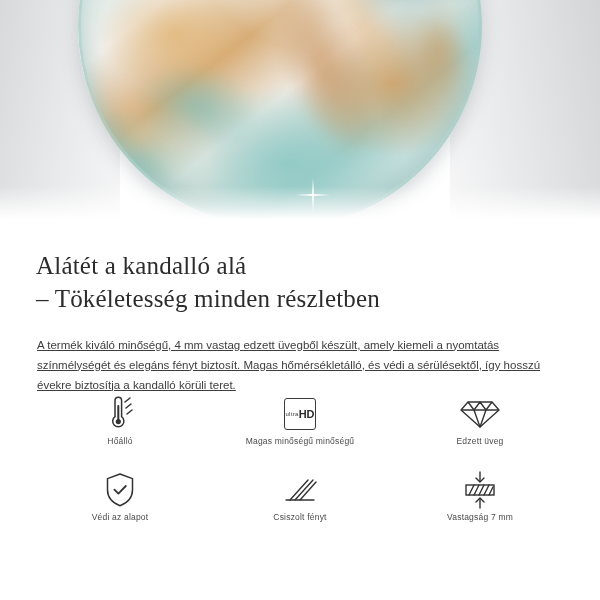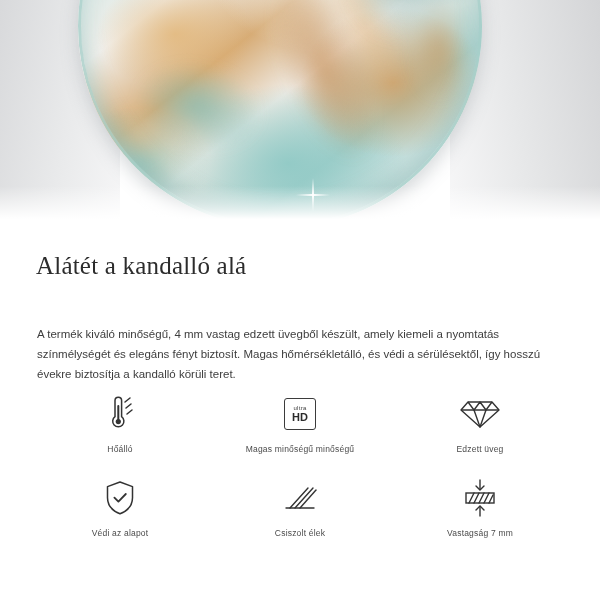--- a/index.html
+++ b/index.html
@@ -135,25 +135,26 @@
     line-height: 33px;
     color: #2c2c2c;
     font-weight: 400;
     letter-spacing: 0.2px;
   }
   .headline .l2 { display: block; }
 
   .paragraph {
     position: absolute;
     left: 37px;
-    top: 312px;
+    top: 323px;
     width: 520px;
     font-size: 11.5px;
     line-height: 20px;
     color: #3d3d3d;
+    text-decoration: underline;
   }
 
   
   .features {
     position: absolute;
     left: 30px;
     top: 392px;
     width: 540px;
     display: grid;
     grid-template-columns: repeat(3, 1fr);
@@ -165,32 +166,32 @@
     align-items: center;
     text-align: center;
   }
   .feature .glyph {
     height: 44px;
     display: flex;
     align-items: center;
     justify-content: center;
   }
   .feature .caption {
-    margin-top: 8px;
+    margin-top: 0;
     font-size: 8.5px;
     color: #4a4a4a;
     letter-spacing: 0.2px;
   }
   .hd-badge {
     width: 30px;
     height: 30px;
     border: 1.4px solid #3b3b3b;
     border-radius: 3px;
     display: flex;
-    flex-direction: column;
+    flex-direction: row;
     align-items: center;
     justify-content: center;
     line-height: 1;
   }
   .hd-badge .t1 { font-size: 6px; color: #3b3b3b; letter-spacing: 0.3px; }
   .hd-badge .t2 { font-size: 11px; font-weight: bold; color: #2b2b2b; margin-top: 1px; }
 </style>
 </head>
 <body>
 
@@ -207,20 +208,21 @@
 
       <div class="rim"></div>
     </div>
 
     <div class="sparkle"></div>
     <div class="bg-bottom"></div>
   </div>
 
   <h1 class="headline">
     <span>Alátét a kandalló alá</span>
+    <span class="l2">– Tökéletesség minden részletben</span>
   </h1>
 
   <p class="paragraph">A termék kiváló minőségű, 4 mm vastag edzett üvegből készült, amely kiemeli a nyomtatás színmélységét és elegáns fényt biztosít. Magas hőmérsékletálló, és védi a sérülésektől, így hosszú évekre biztosítja a kandalló körüli teret.</p>
 
   <div class="features">
 
     <div class="feature">
       <div class="glyph">
         <svg width="38" height="40" viewBox="0 0 38 40" fill="none" stroke="#333" stroke-width="1.5" stroke-linecap="round">
           <path d="M14 6.5a3.3 3.3 0 0 1 6.6 0v16.2a5.6 5.6 0 1 1-6.6 0z"></path>
@@ -268,21 +270,21 @@
 
     <div class="feature">
       <div class="glyph">
         <svg width="36" height="34" viewBox="0 0 36 34" fill="none" stroke="#333" stroke-width="1.4" stroke-linecap="round">
           <path d="M8 27L26 7"></path>
           <path d="M13 27L31 7"></path>
           <path d="M18 27L34 9"></path>
           <path d="M4 27h28"></path>
         </svg>
       </div>
-      <div class="caption">Csiszolt élek</div>
+      <div class="caption">Csiszolt fényt</div>
     </div>
 
     <div class="feature">
       <div class="glyph">
         <svg width="40" height="40" viewBox="0 0 40 40" fill="none" stroke="#333" stroke-width="1.4" stroke-linecap="round">
           <line x1="20" y1="2" x2="20" y2="11"></line>
           <path d="M16 8l4 4 4-4"></path>
           <line x1="20" y1="38" x2="20" y2="29"></line>
           <path d="M16 32l4-4 4 4"></path>
           <rect x="6" y="15" width="28" height="10"></rect>

